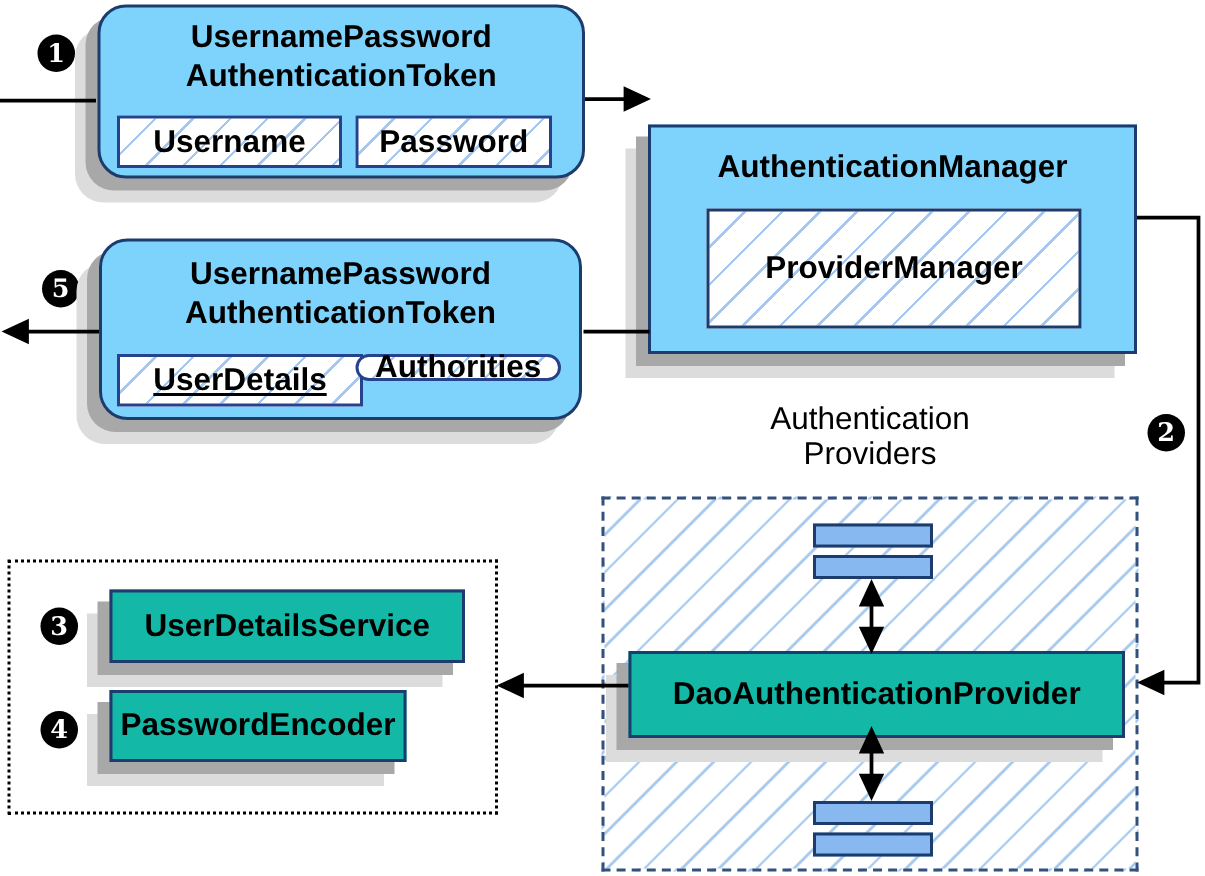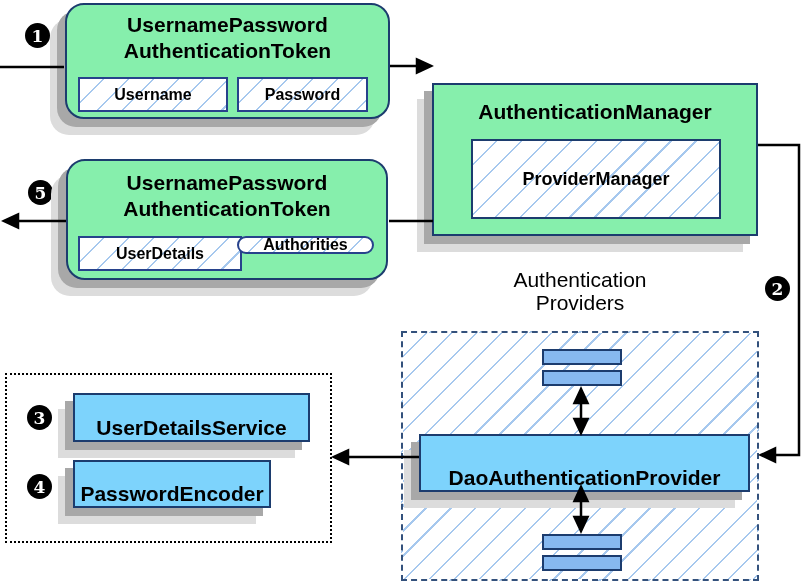--- a/index.html
+++ b/index.html
@@ -3,50 +3,50 @@
 <meta charset="utf-8">
 <style>
   html,body { margin:0; padding:0; background:#ffffff; }
   .canvas {
     position:relative; width:803px; height:584px; overflow:hidden;
     background:#ffffff; font-family:"Liberation Sans", sans-serif; color:#000;
   }
   
   .bluebox {
     position:absolute; box-sizing:border-box;
-    background:#86efac; border:2.5px solid #1c3c6e;
+    background:#7dd3fc; border:2.5px solid #1c3c6e;
     box-shadow:-8px 8px 0 0 #a8a8a8, -15px 16px 0 0 #dcdcdc;
     padding-left:16px;
   }
   .rounded { border-radius:19px; }
   .hatch {
     background-color:#ffffff;
     background-image:repeating-linear-gradient(135deg,
       rgba(255,255,255,0) 0px, rgba(255,255,255,0) 16px,
       #a6c8ee 16px, #a6c8ee 17.6px);
   }
   .fieldbox {
     position:absolute; box-sizing:border-box;
     border:2.5px solid #27428c;
     display:flex; align-items:center; justify-content:center;
-    font-weight:bold; font-size:16px;
+    font-weight:bold; font-size:21px;
   }
   .innerbox {
     position:absolute; box-sizing:border-box;
     border:2px solid #1c3c6e;
     display:flex; align-items:center; justify-content:center;
-    font-weight:bold; font-size:18px;
+    font-weight:bold; font-size:21px;
   }
   .node-title { position:absolute; left:0; right:0; text-align:center;
     font-weight:bold; font-size:21px; line-height:26px; }
   .flatbox {
     position:absolute; box-sizing:border-box;
-    background:#7dd3fc; border:2px solid #1c3c6e;
+    background:#14b8a6; border:2px solid #1c3c6e;
     box-shadow:-8px 8px 0 0 #a8a8a8, -15px 16px 0 0 #dcdcdc;
-    display:flex; align-items:flex-end; justify-content:center;
+    display:flex; align-items:center; justify-content:center;
     font-weight:bold; font-size:21px;
   }
   .badge {
     position:absolute; width:25px; height:25px; border-radius:50%;
     background:#000; color:#fff; font-weight:bold; font-size:17px;
     display:flex; align-items:center; justify-content:center;
     font-family:"DejaVu Serif", serif;
   }
   .dashedbox {
     position:absolute; box-sizing:border-box;
@@ -105,21 +105,21 @@
     <div class="innerbox hatch" style="left:37px; top:54px; width:250px; height:80px;">
       <span>ProviderManager</span>
     </div>
   </div>
 
   <div class="bluebox rounded" style="left:66px; top:159px; width:322px; height:121px;">
     <div class="node-title" style="top:9px;">
       <div>UsernamePassword</div>
       <div>AuthenticationToken</div>
     </div>
-    <div class="fieldbox hatch" style="left:10px; top:75px; width:164px; height:35px;">
+    <div class="fieldbox hatch" style="left:10px; top:75px; width:164px; height:35px;text-decoration:underline;">
       <span>UserDetails</span>
     </div>
     <div class="fieldbox hatch" style="left:169px; top:75px; width:137px; height:18px;border-radius:13px;">
       <span>Authorities</span>
     </div>
   </div>
 
   <div class="group-label" style="left:455px; top:268px; width:250px;">
     <div>Authentication</div>
     <div>Providers</div>

